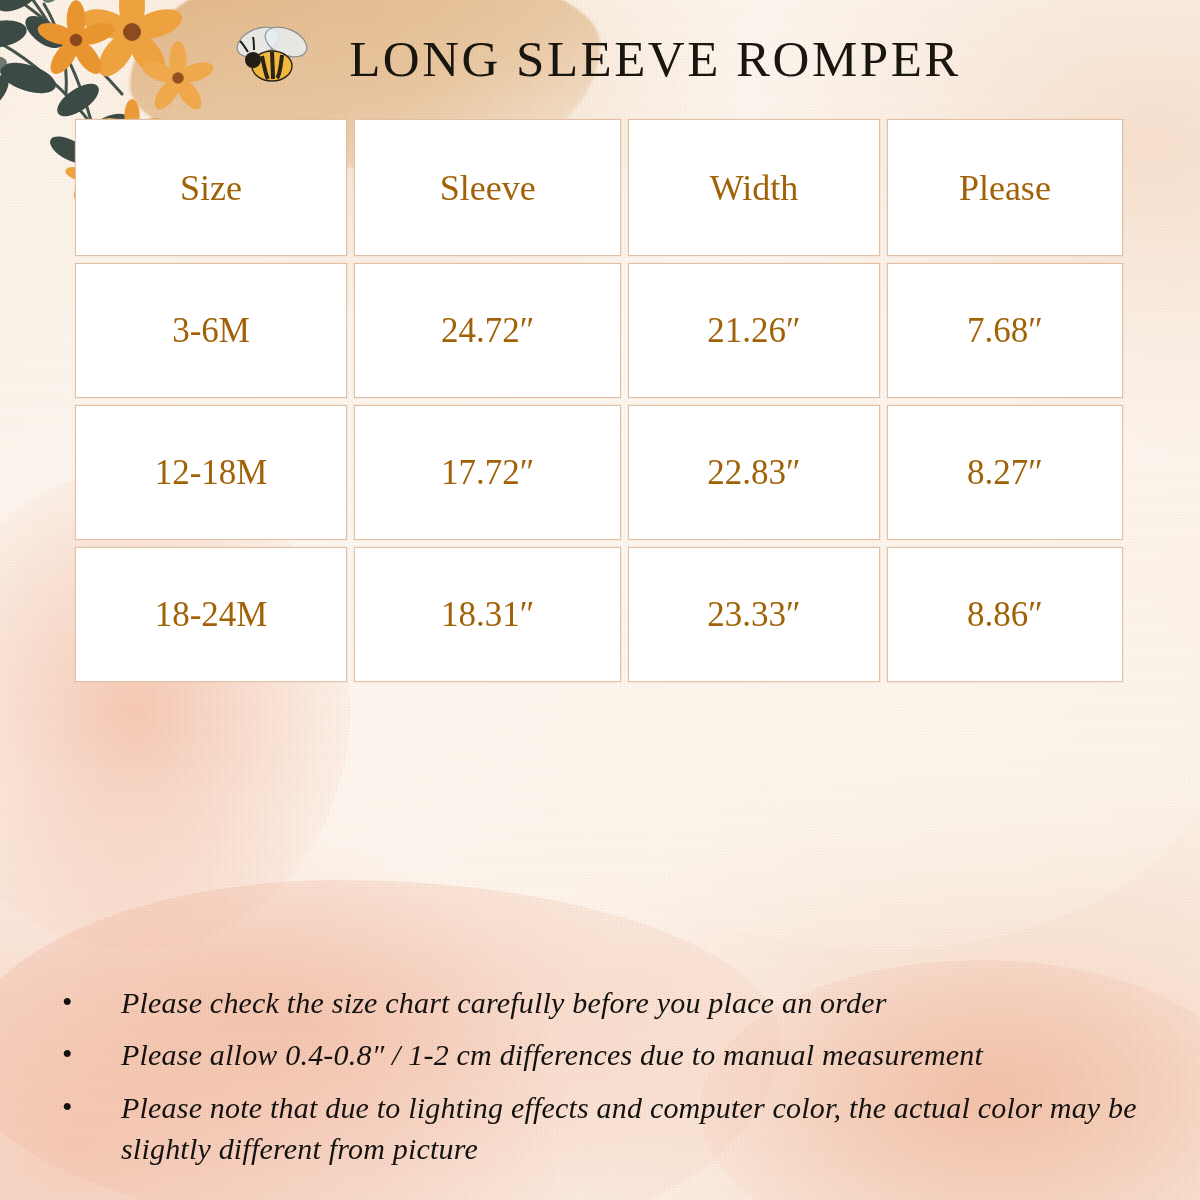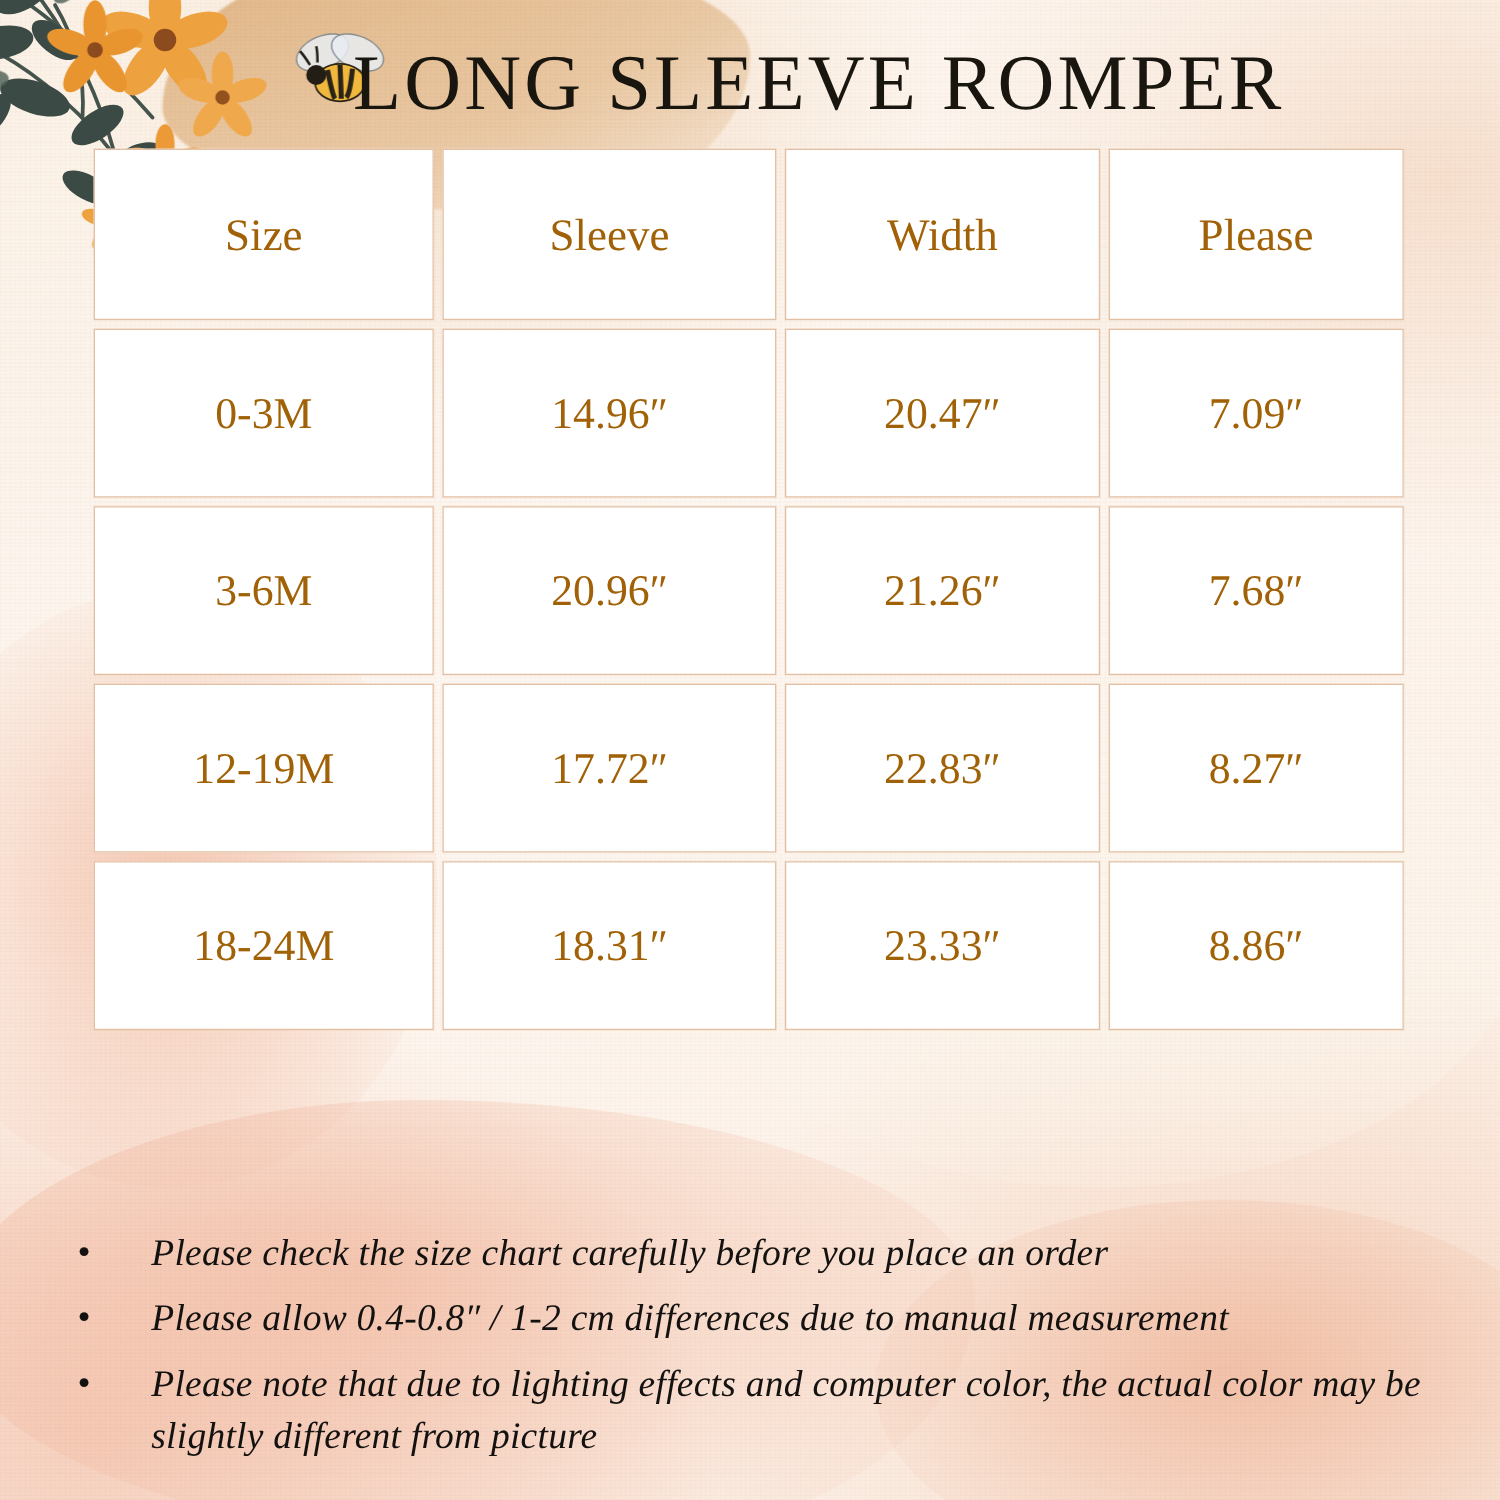--- a/index.html
+++ b/index.html
@@ -85,21 +85,21 @@
     pointer-events: none;
   }
 
   
   .title {
     position: absolute;
     left: 0; right: 0;
     top: 30px;
     text-align: center;
     font-family: "Liberation Serif", serif;
-    font-size: 63px;
+    font-size: 51px;
     letter-spacing: 2.5px;
     color: #19150f;
     padding-left: 110px;
     box-sizing: border-box;
     white-space: nowrap;
   }
 
   
   .table-wrap {
     position: absolute;
@@ -283,33 +283,27 @@
         <col class="c4">
     </colgroup>
     <tbody>
       <tr>
         <td class="head">Size</td>
         <td class="head">Sleeve</td>
         <td class="head">Width</td>
         <td class="head">Please</td>
       </tr>
       <tr>
-        <td>0-3M</td>
-        <td>14.96″</td>
-        <td>20.47″</td>
-        <td>7.09″</td>
-      </tr>
-      <tr>
         <td>3-6M</td>
-        <td>20.96″</td>
+        <td>24.72″</td>
         <td>21.26″</td>
         <td>7.68″</td>
       </tr>
       <tr>
-        <td>12-19M</td>
+        <td>12-18M</td>
         <td>17.72″</td>
         <td>22.83″</td>
         <td>8.27″</td>
       </tr>
       <tr>
         <td>18-24M</td>
         <td>18.31″</td>
         <td>23.33″</td>
         <td>8.86″</td>
       </tr>

